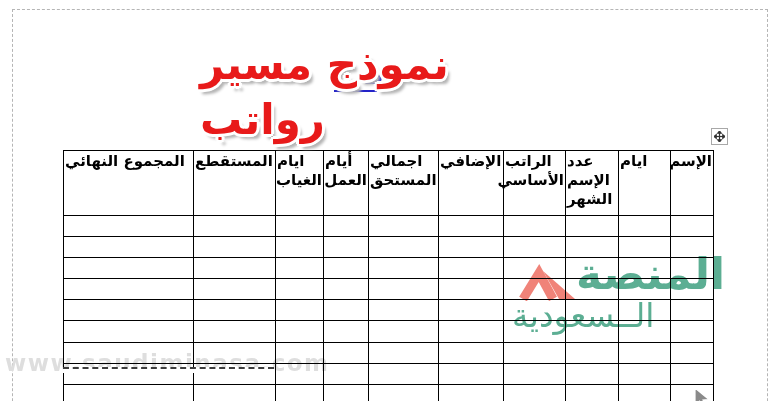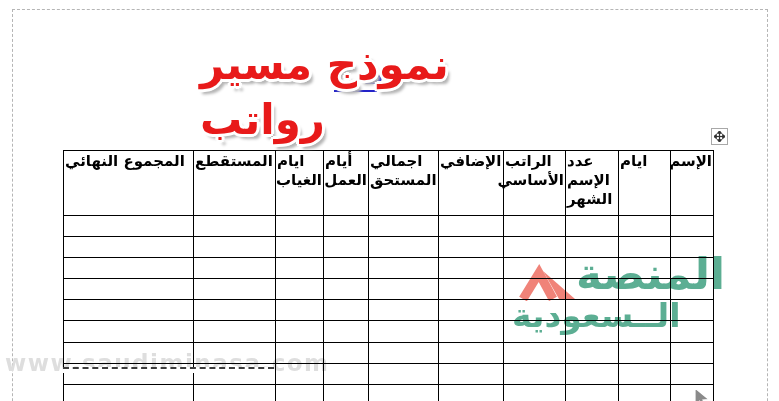--- a/index.html
+++ b/index.html
@@ -67,21 +67,21 @@
     color:var(--url-gray,#dedede);z-index:1;white-space:nowrap;
   }
   
   .logo-line1{
     position:absolute;left:576px;top:250px;
     font-size:44px;font-weight:bold;color:var(--logo-teal,#5cae93);
     direction:rtl;z-index:1;line-height:1.1;
   }
   .logo-line2{
     position:absolute;left:512px;top:296px;
-    font-size:33px;font-weight:bold;color:var(--logo-teal,#5cae93);
+    font-size:33px;font-weight:normal;color:var(--logo-teal,#5cae93);
     direction:rtl;z-index:1;line-height:1.2;letter-spacing:1px;
   }
   .logo-icon{position:absolute;left:519px;top:261px;z-index:1;}
   
   .mouse-cursor{position:absolute;left:694px;top:387px;z-index:7;}
 </style>
 </head>
 <body>
 
 <div class="screen" style="--title-red: #e81a1a; --logo-teal: #5cae93; --url-gray: #dedede; --page-border-gray: #b5b5b5;">

